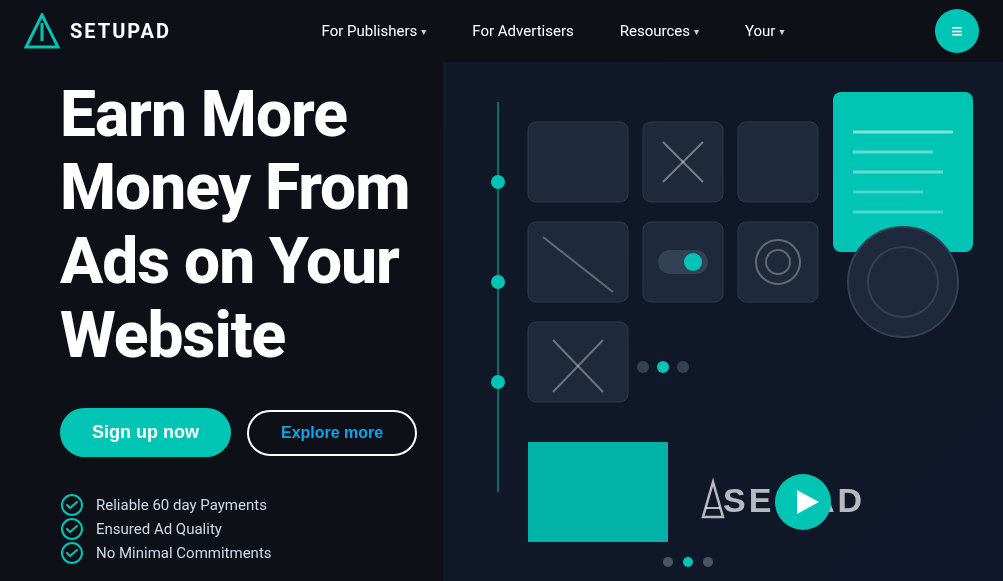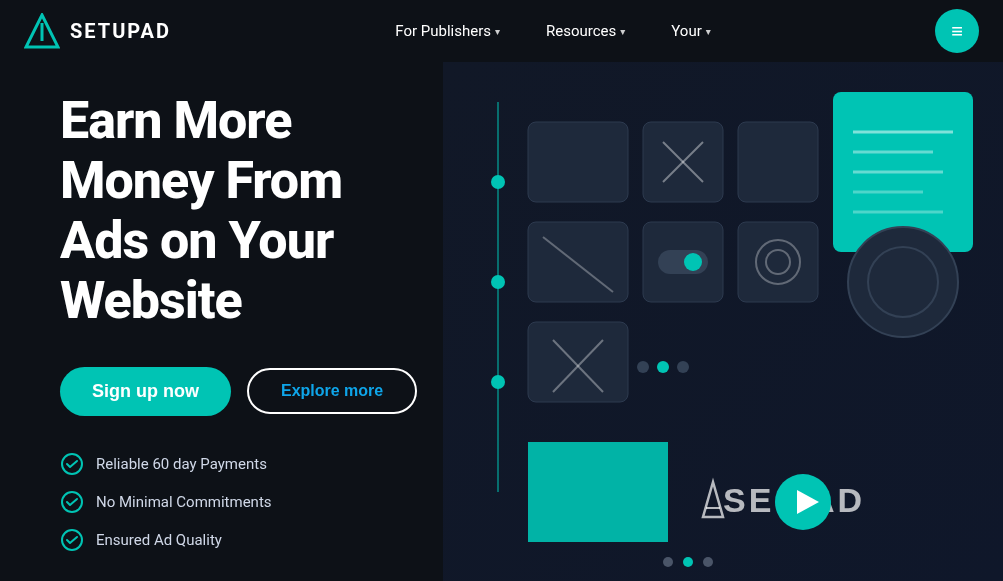--- a/index.html
+++ b/index.html
@@ -91,21 +91,21 @@
       flex: 0 0 auto;
       width: 500px;
       padding: 40px 60px;
       display: flex;
       flex-direction: column;
       justify-content: center;
       z-index: 5;
     }
 
     .hero-title {
-      font-size: 52px;
+      font-size: 64px;
       font-weight: 800;
       line-height: 1.15;
       margin-bottom: 36px;
       letter-spacing: -1px;
     }
 
     .hero-buttons {
       display: flex;
       gap: 16px;
       margin-bottom: 36px;
@@ -130,21 +130,20 @@
       border-radius: 30px;
       padding: 12px 32px;
       font-size: 16px;
       font-weight: 600;
       cursor: pointer;
     }
 
     .feature-list {
       display: flex;
       flex-direction: column;
-      gap: 14px;
     }
 
     .feature-item {
       display: flex;
       align-items: center;
       gap: 12px;
       font-size: 15px;
       color: #d0d8e8;
     }
 
@@ -180,20 +179,23 @@
       <polygon points="18,2 34,34 2,34" fill="none" stroke="#00c4b4" stroke-width="3"></polygon>
       <line x1="18" y1="10" x2="18" y2="28" stroke="#00c4b4" stroke-width="3"></line>
     </svg>
     <span class="logo-text">SETUPAD</span>
   </div>
 
   <div class="nav-links">
     <div class="nav-item">
       <span>For Publishers</span>
       <span class="chevron">▾</span>
+    </div>
+    <div class="nav-item">
+      <span>For Advertisers</span>
     </div>
     <div class="nav-item">
       <span>Resources</span>
       <span class="chevron">▾</span>
     </div>
     <div class="nav-item">
       <span>Your</span>
       <span class="chevron">▾</span>
     </div>
   </div>
@@ -218,28 +220,28 @@
           <circle cx="12" cy="12" r="10" stroke="#00c4b4" stroke-width="2"></circle>
           <polyline points="7,12 10,15 17,9" stroke="#00c4b4" stroke-width="2" stroke-linecap="round" stroke-linejoin="round"></polyline>
         </svg>
         <span>Reliable 60 day Payments</span>
       </div>
       <div class="feature-item">
         <svg class="check-icon" viewBox="0 0 24 24" fill="none">
           <circle cx="12" cy="12" r="10" stroke="#00c4b4" stroke-width="2"></circle>
           <polyline points="7,12 10,15 17,9" stroke="#00c4b4" stroke-width="2" stroke-linecap="round" stroke-linejoin="round"></polyline>
         </svg>
-        <span>No Minimal Commitments</span>
+        <span>Ensured Ad Quality</span>
       </div>
       <div class="feature-item">
         <svg class="check-icon" viewBox="0 0 24 24" fill="none">
           <circle cx="12" cy="12" r="10" stroke="#00c4b4" stroke-width="2"></circle>
           <polyline points="7,12 10,15 17,9" stroke="#00c4b4" stroke-width="2" stroke-linecap="round" stroke-linejoin="round"></polyline>
         </svg>
-        <span>Ensured Ad Quality</span>
+        <span>No Minimal Commitments</span>
       </div>
     </div>
   </div>
 
   <div class="hero-visual">
     <div class="visual-bg"></div>
 
     <svg width="560" height="520" viewBox="0 0 560 520" style="position:absolute;top:0;left:0;">
 
       <line x1="55" y1="40" x2="55" y2="430" stroke="#00c4b4" stroke-width="2" opacity="0.5"></line>

